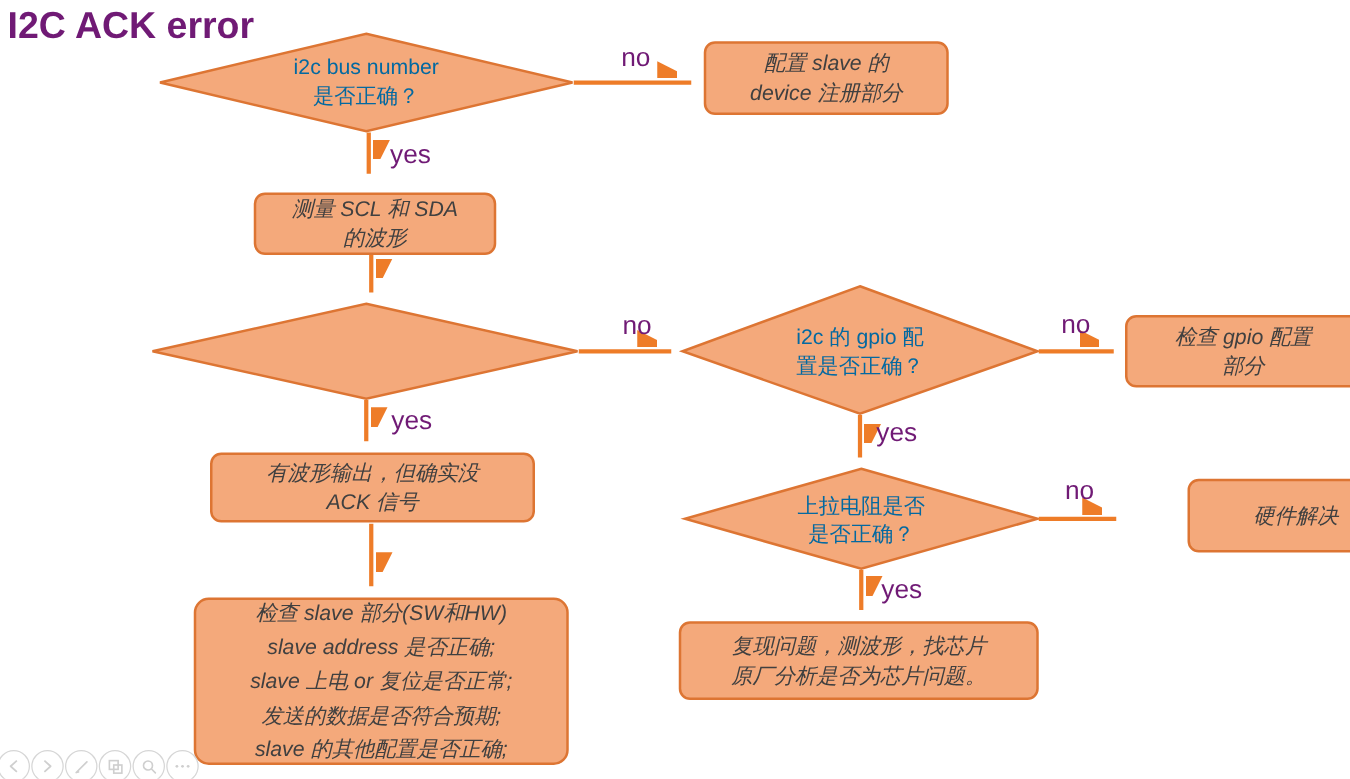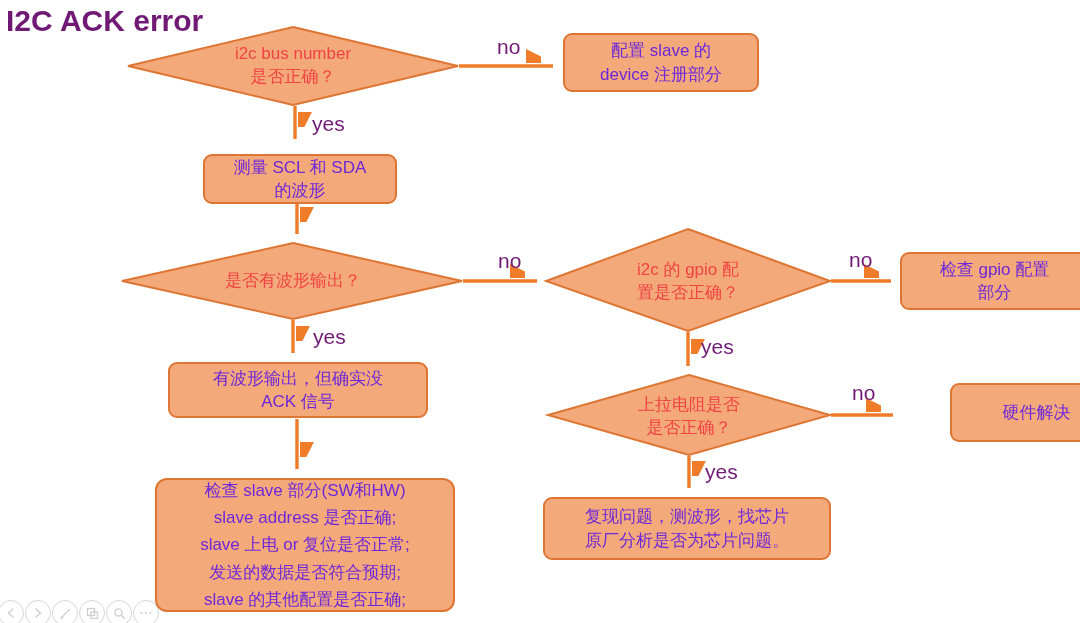--- a/index.html
+++ b/index.html
@@ -14,25 +14,25 @@
   .page-title{
     position:absolute;left:6px;top:4px;
     font-size:30px;font-weight:600;color:#701a75;letter-spacing:0px;
   }
   .proc{
     position:absolute;box-sizing:border-box;
     background:#F4A97B;border:2px solid #DD7533;border-radius:9px;
     display:flex;align-items:center;justify-content:center;text-align:center;
   }
   .node-text{
-    white-space:pre-line;font-size:17px;line-height:1.38;color:#6d28d9;
+    white-space:pre-line;font-size:17px;line-height:1.38;color:#404040;font-style:italic;
   }
   .diamond-text{
     position:absolute;display:flex;align-items:center;justify-content:center;
-    text-align:center;white-space:pre-line;font-size:17px;line-height:1.38;color:#ef4444;
+    text-align:center;white-space:pre-line;font-size:17px;line-height:1.38;color:#0369a1;
   }
   .edge-label{
     position:absolute;font-size:21px;color:#701a75;line-height:1;
   }
   .multi{
     font-size:17px;line-height:1.6;white-space:pre-line;
   }
   .toolbar{position:absolute;left:-2px;top:600px;display:flex;gap:1px;}
   .tool-btn{
     width:26px;height:26px;border-radius:50%;
@@ -70,21 +70,20 @@
       <line x1="688" y1="332" x2="688" y2="366" marker-end="url(#ah)"></line>
       <line x1="831" y1="415" x2="893" y2="415" marker-end="url(#ah)"></line>
       <line x1="689" y1="456" x2="689" y2="488" marker-end="url(#ah)"></line>
     </g>
   </svg>
 
   <div class="page-title">I2C ACK error</div>
 
   <div class="diamond-text" style="left:163px;top:36px;width:260px;height:58px;">i2c bus number
 是否正确？</div>
-  <div class="diamond-text" style="left:153px;top:268px;width:280px;height:26px;">是否有波形输出？</div>
   <div class="diamond-text" style="left:578px;top:252px;width:220px;height:58px;">i2c 的 gpio 配
 置是否正确？</div>
   <div class="diamond-text" style="left:579px;top:387px;width:220px;height:58px;">上拉电阻是否
 是否正确？</div>
 
   <div class="proc" style="left:563px;top:33px;width:196px;height:59px;">
     <div class="node-text">配置 slave 的
 device 注册部分</div>
   </div>
 

